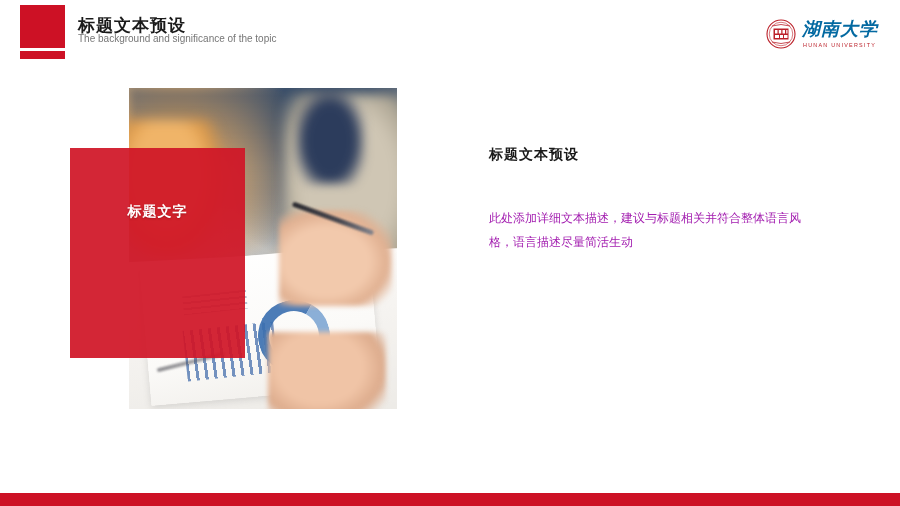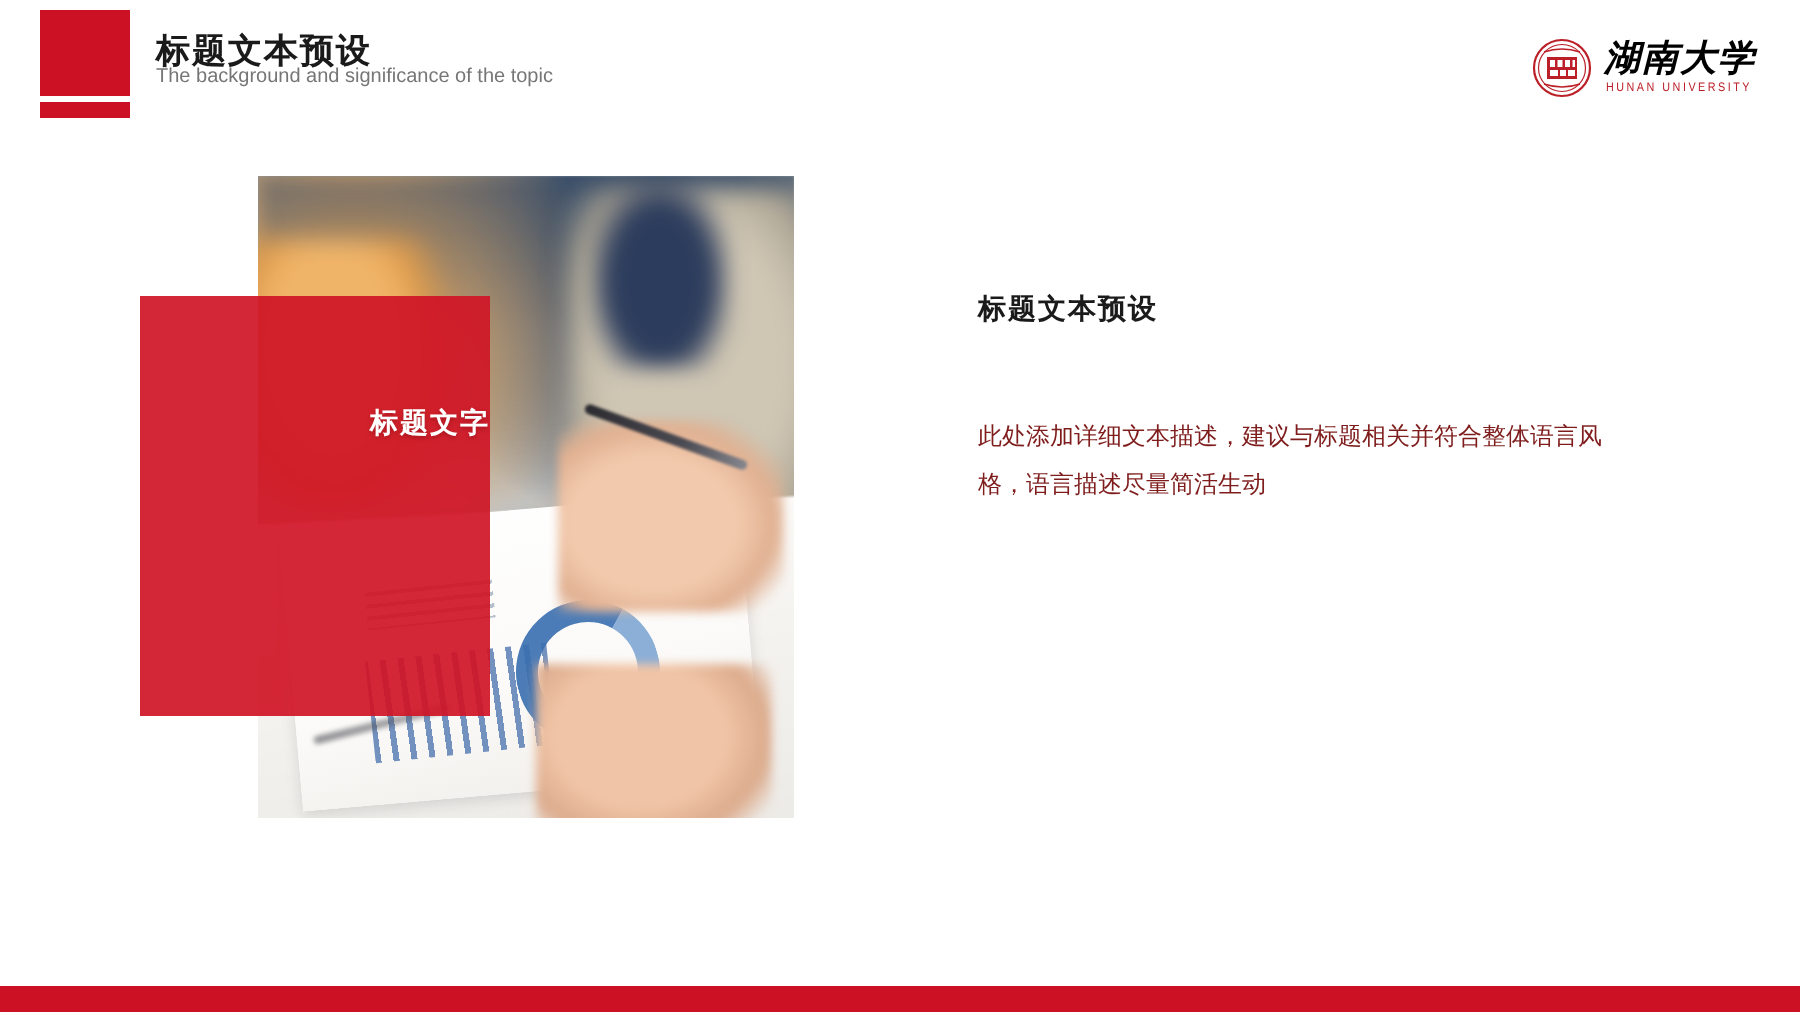--- a/index.html
+++ b/index.html
@@ -72,21 +72,21 @@
     left: 36px; top: 0;
     width: 82px; height: 40px;
   }
   #logo-cn {
     position: absolute;
     left: 0; top: 1px;
     font-family: "DejaVu Serif", "Liberation Serif", serif;
     font-size: 18px;
     font-style: italic;
     font-weight: bold;
-    color: #000000;
+    color: #0369a1;
     letter-spacing: 1px;
     white-space: nowrap;
   }
   #logo-en {
     position: absolute;
     left: 1px; top: 25px;
     font-size: 5.4px;
     color: #bb2029;
     letter-spacing: 1.25px;
     white-space: nowrap;
@@ -193,21 +193,21 @@
   }
 
   
   #red-callout {
     position: absolute;
     left: 70px; top: 148px;
     width: 175px; height: 210px;
     background: rgba(208,22,39,0.93);
     box-sizing: border-box;
     padding: 0 10px;
-    text-align: right;
+    text-align: center;
     color: #ffffff;
   }
   #callout-title {
     position: absolute;
     left: 0; right: 0; top: 55px;
     font-size: 14px;
     font-weight: bold;
     letter-spacing: 1px;
     text-shadow: 0 1px 2px rgba(90,0,8,0.35);
   }
@@ -229,21 +229,21 @@
   #right-title {
     font-size: 14px;
     font-weight: bold;
     color: #1a1a1a;
     letter-spacing: 1px;
   }
   #right-body {
     margin-top: 42px;
     font-size: 12px;
     line-height: 24px;
-    color: #7f1d1d;
+    color: #a21caf;
   }
 
   
   #footer-bar {
     position: absolute;
     left: 0; bottom: 0;
     width: 900px; height: 13px;
     background: #cd1125;
   }
 </style>

